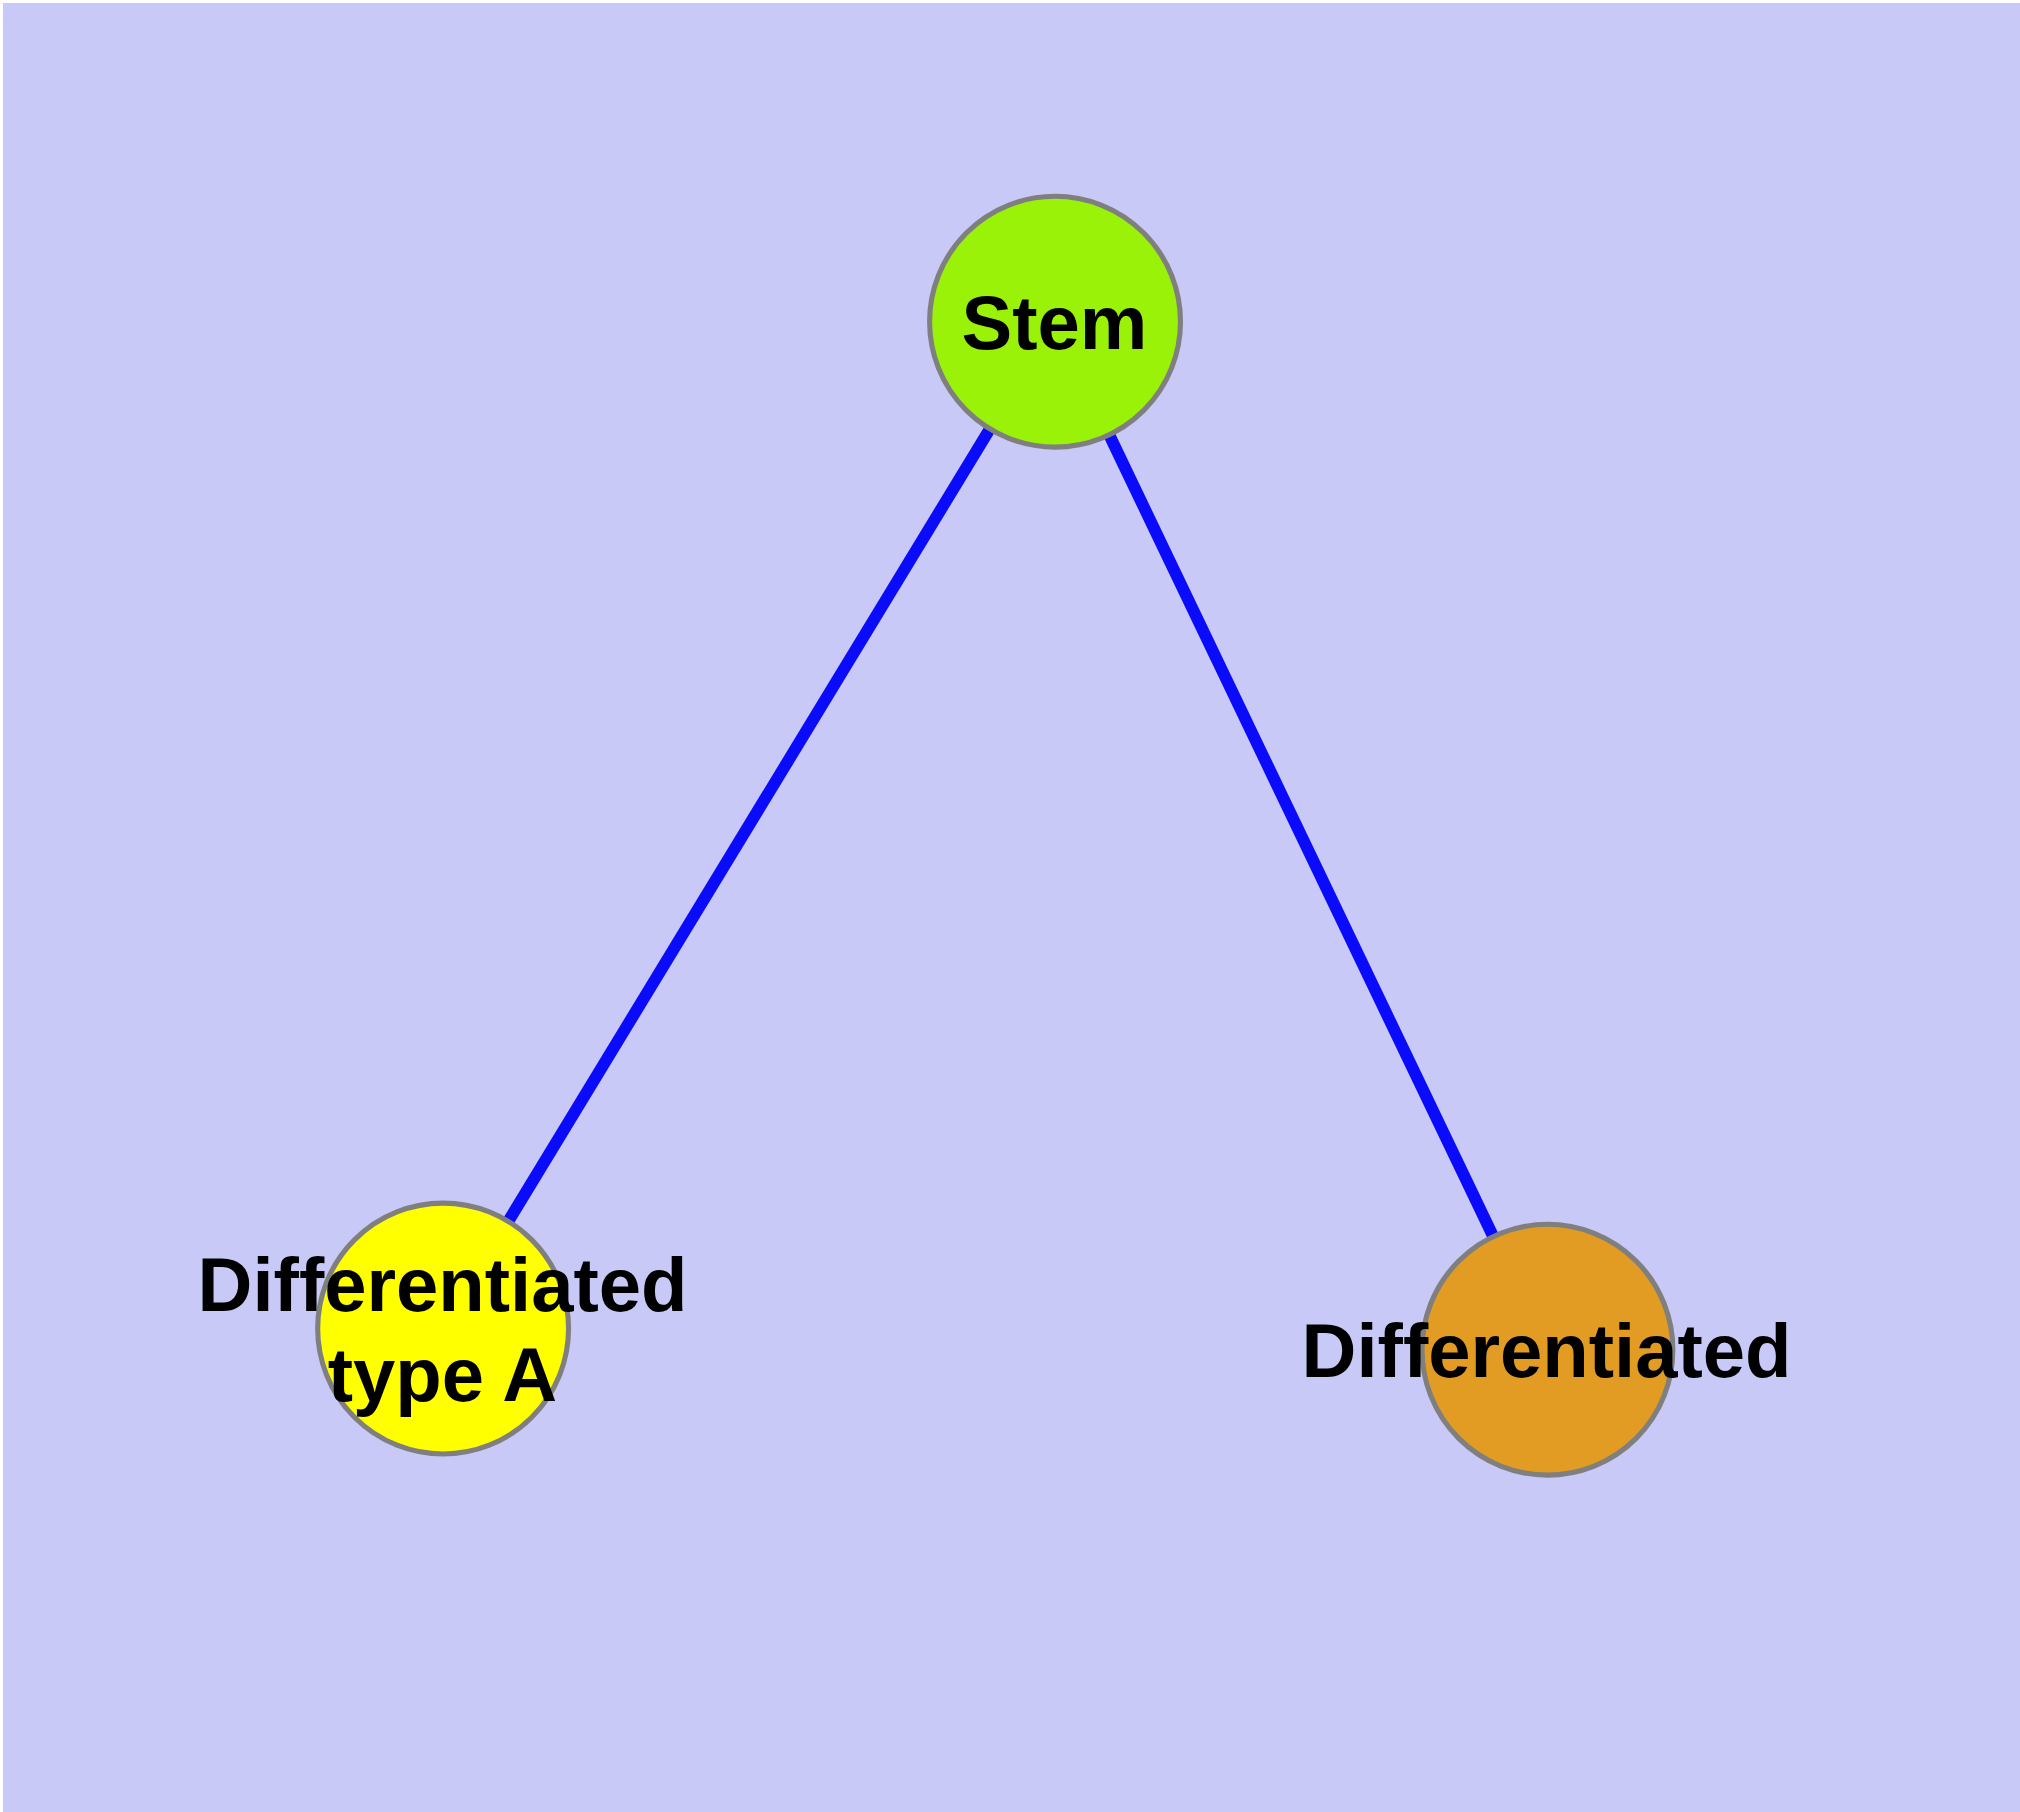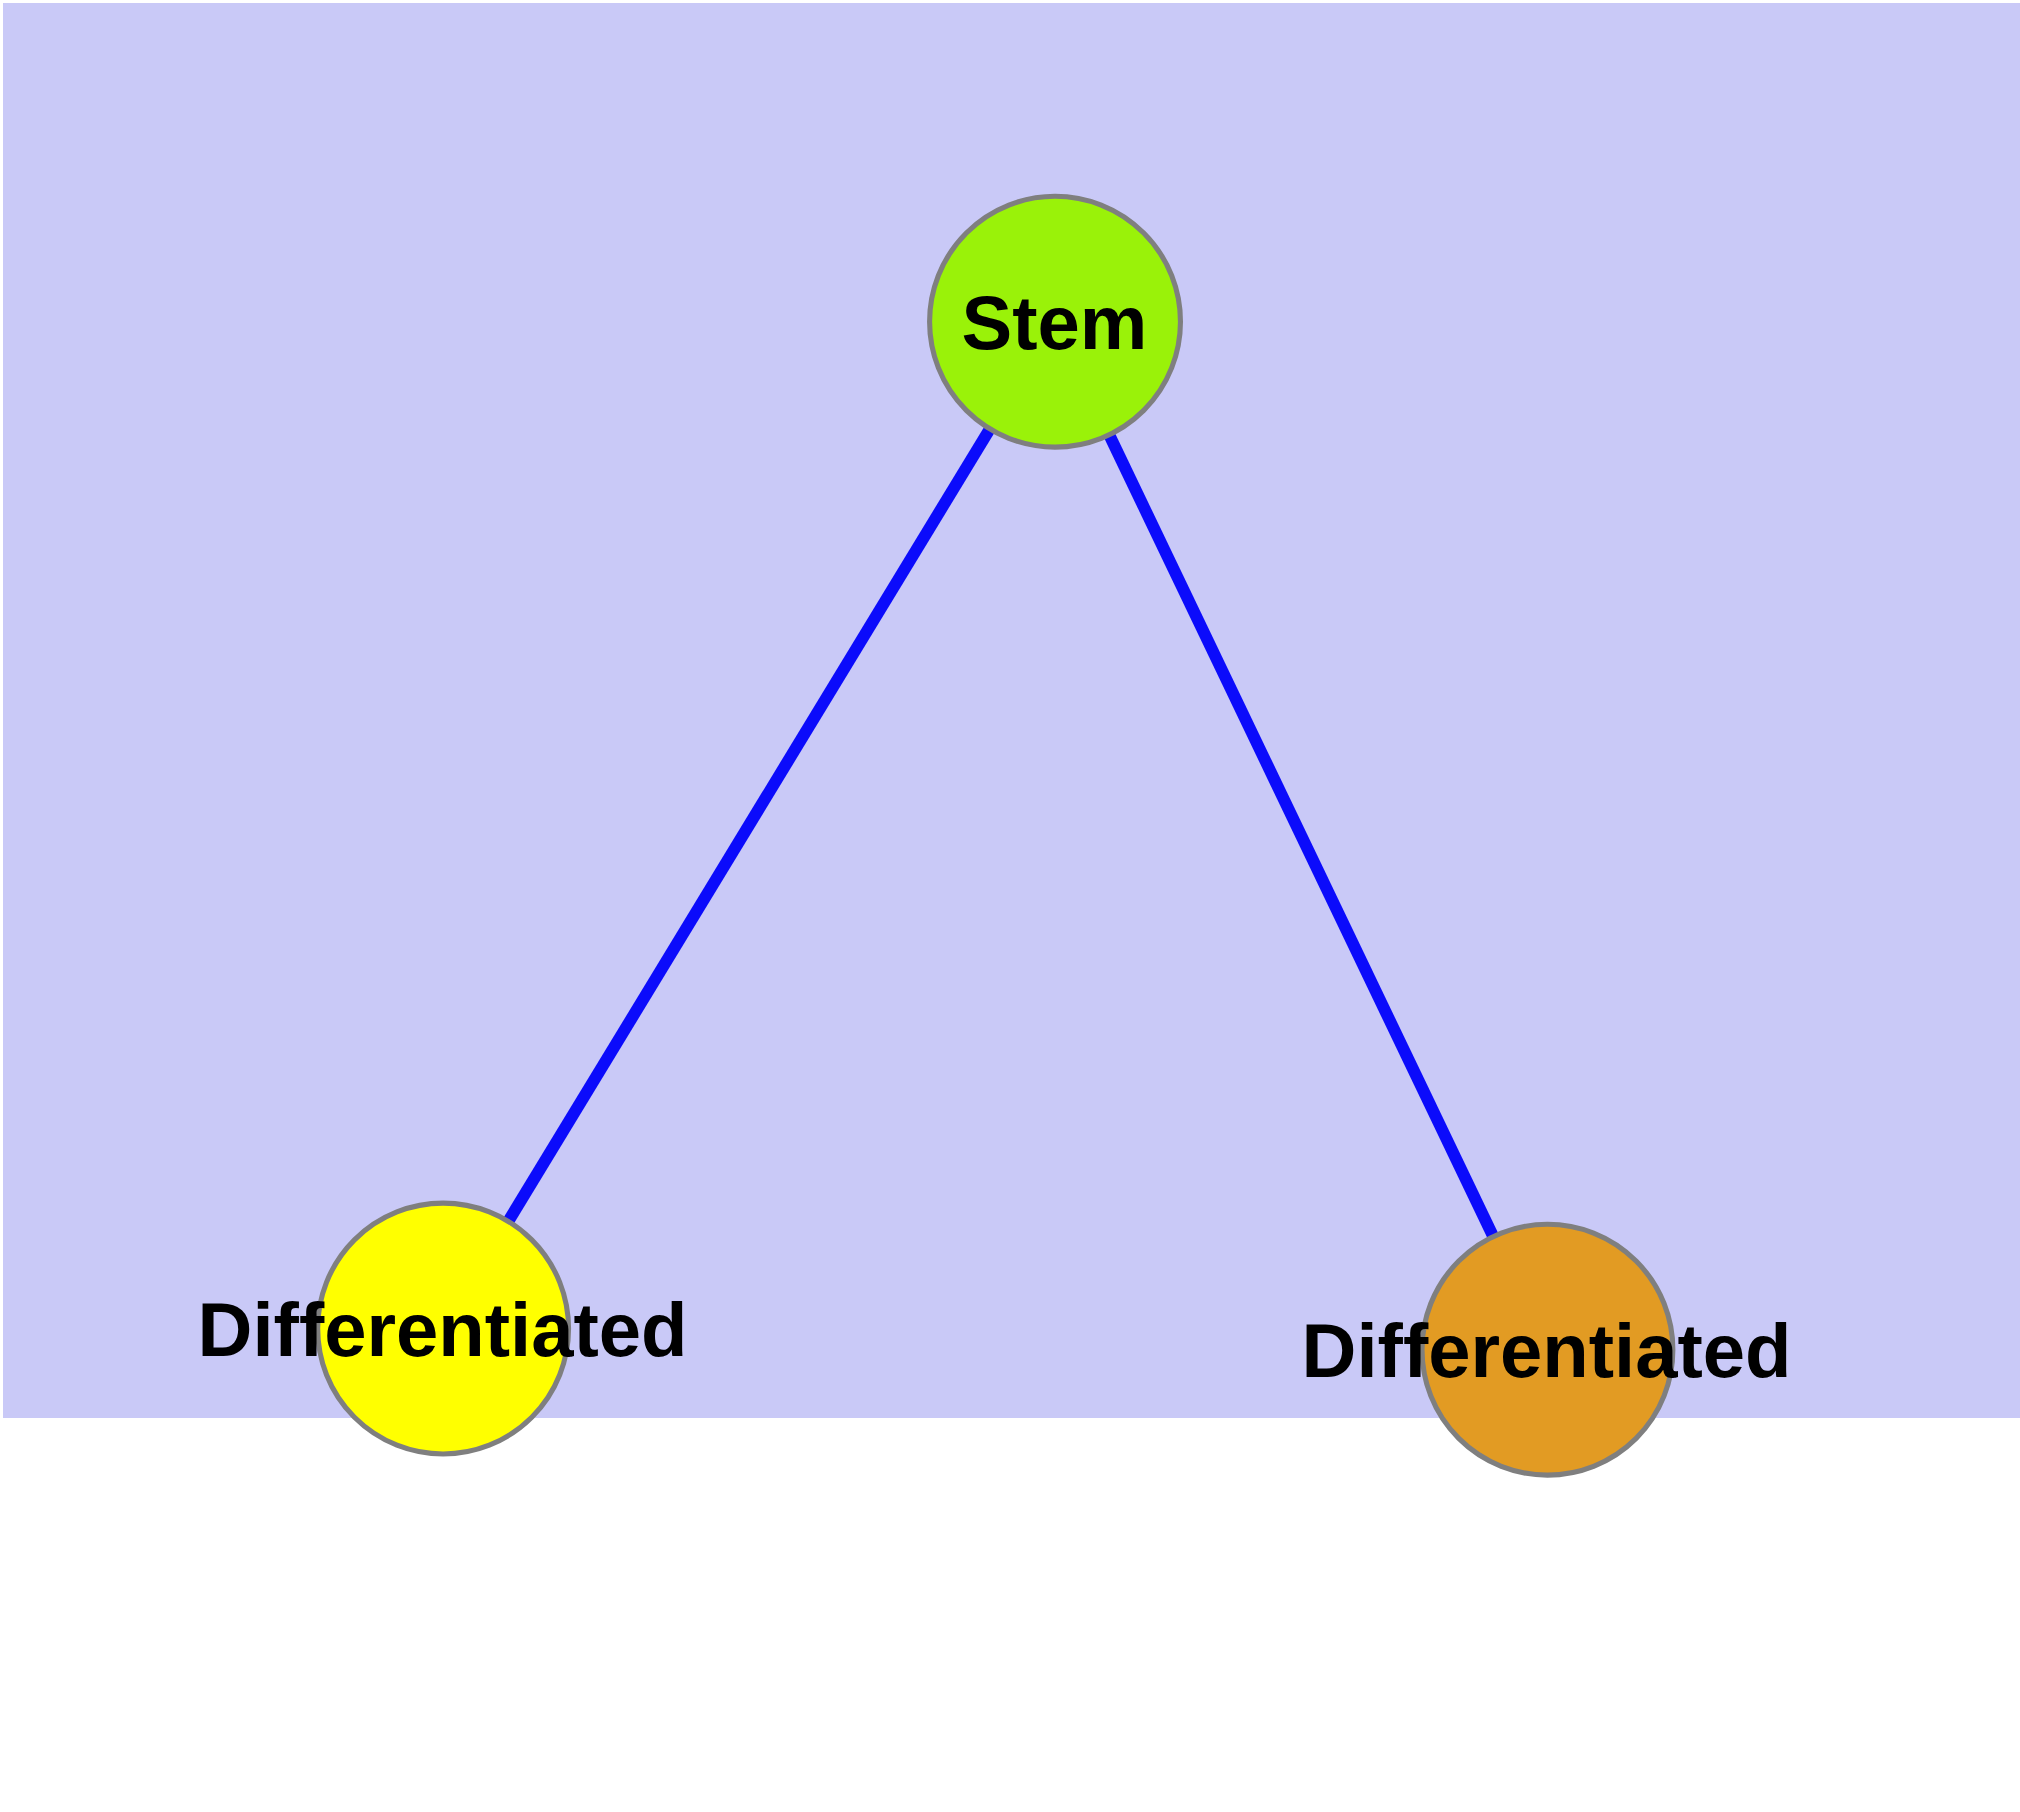--- a/index.html
+++ b/index.html
@@ -9,21 +9,21 @@
     height: 1812px;
     background: #ffffff;
     overflow: hidden;
     font-family: "Liberation Sans", "DejaVu Sans", sans-serif;
   }
   .canvas {
     position: absolute;
     left: 2.5px;
     top: 3.4px;
     width: 2018px;
-    height: 1415px;
+    height: 1809px;
     background: #C9C9F7; 
   }
   svg.graph {
     position: absolute;
     left: 0;
     top: 0;
     width: 2021px;
     height: 1812px;
   }
   .label {
@@ -55,19 +55,20 @@
     <circle cx="519" cy="1564" r="148" stroke-width="6" fill="#FFFF00" stroke="#7F7F7F"></circle>
     <circle cx="1822" cy="1589" r="148" stroke-width="6" fill="#E29B23" stroke="#7F7F7F"></circle>
   </svg>
 
   <div class="label label-stem" style="color: rgb(0, 0, 0);">
     <span>Stem</span>
   </div>
 
   <div class="label label-type-a" style="color: rgb(0, 0, 0);">
     <span>Differentiated</span>
+    <span>type A</span>
   </div>
 
   <div class="label label-type-b" style="color: rgb(0, 0, 0);">
     <span>Differentiated</span>
   </div>
 </div>
 
 
 </body></html>

